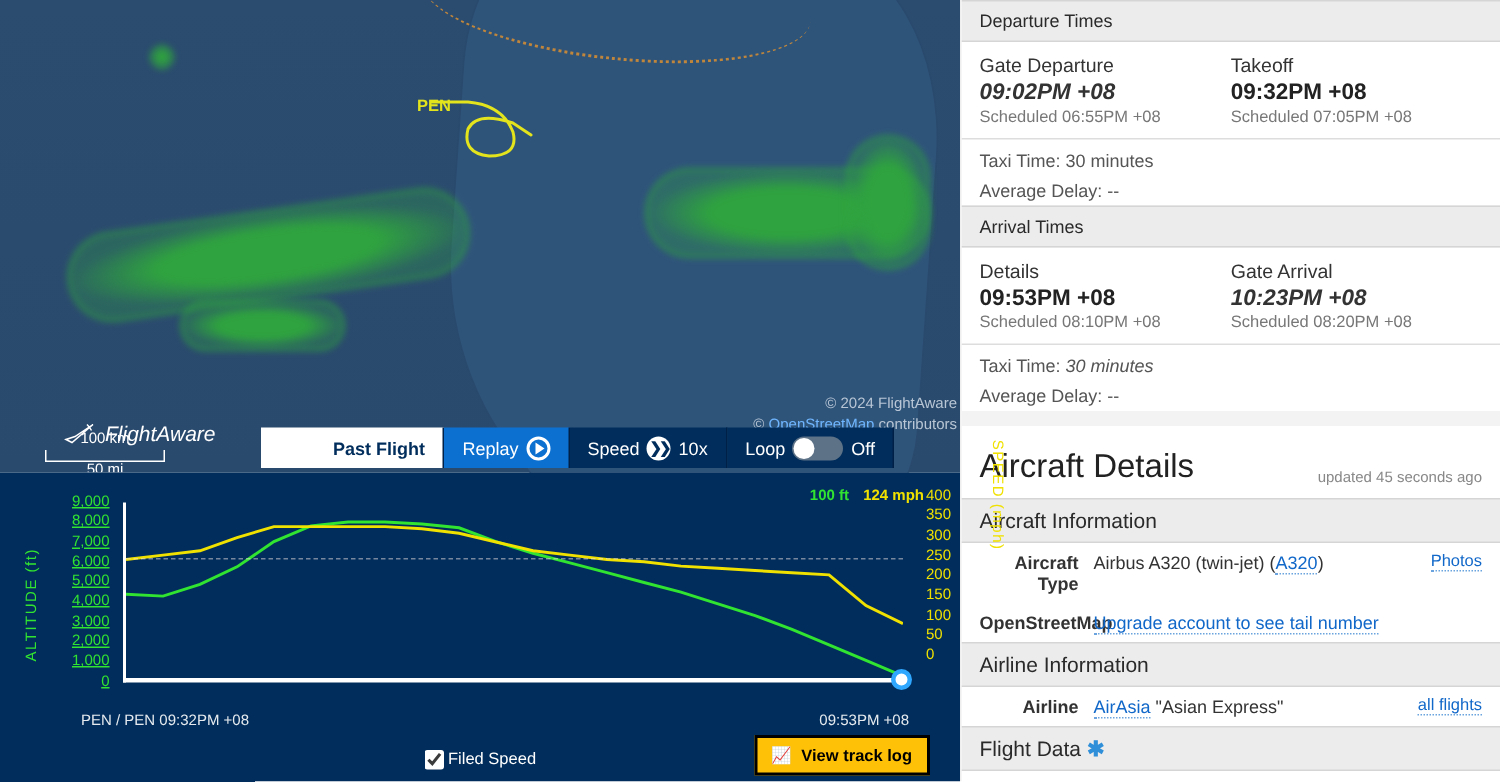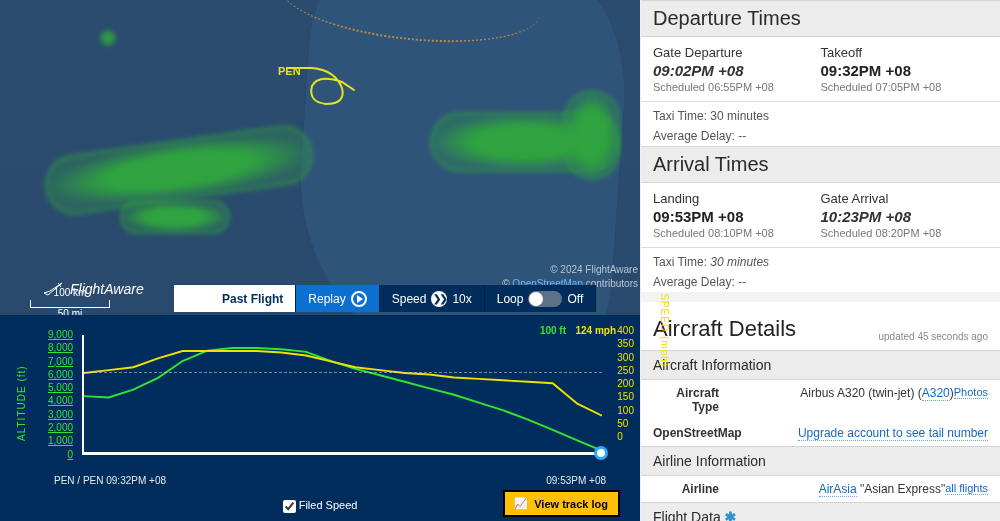--- a/index.html
+++ b/index.html
@@ -49,35 +49,35 @@
   .chart-footer-r { position:absolute; right:34px; bottom:35px; font:10px sans-serif; opacity:.9; }
   .handle { position:absolute; right:-6px; bottom:-8px; width:14px; height:14px; background:#fff; border:3px solid #2fa7ff; border-radius:50%; }
   .filed { position:absolute; left:0; width:100%; bottom:8px; text-align:center; font:11px sans-serif; }
   .filed input { accent-color:#fff; vertical-align:middle; }
   .tracklog { position:absolute; right:20px; bottom:4px; background:#ffc107; color:#000; border:2px solid #000; font:700 11px sans-serif; padding:5px 10px; display:flex; gap:6px; align-items:center; }
   .tracklog .gicon::before { content:"📈"; font-size:11px; }
   .dash { position:absolute; border-top:1.5px dashed #f0e1e1; width:100%; top:37px; opacity:.5; }
 
   
   .panel-head, .subhead { background:#ececec; padding:6px 12px; font:15px sans-serif; color:#2a2a2a; border-top:1px solid #d5d5d5; border-bottom:1px solid #d5d5d5; }
-  .panel-head { font-size:20px; }
+  .panel-head { font-size:12px; }
   .subhead { font-size:14px; }
   .pgroup { display:flex; padding:8px 12px 4px; }
   .pgroup > div { flex:1; }
   .pgroup .lbl { font:13px sans-serif; color:#333; margin-bottom:2px; }
   .pgroup .val { font:700 15px sans-serif; color:#222; }
   .pgroup .val.it { font-style:italic; font-weight:700; color:#333; }
   .pgroup .sub { font:11px sans-serif; color:#777; margin-top:2px; }
   .meta-row { font:12px sans-serif; color:#555; padding:3px 12px; }
   .meta-row .it { font-style:italic; }
   .section-title { font:22px sans-serif; color:#222; padding:14px 12px 8px; display:flex; justify-content:space-between; align-items:flex-end; border-top: 10px solid #f3f3f3;}
   .section-title .upd { font:10px sans-serif; color:#888; }
   .inforow { display:flex; padding:6px 12px; font:12px sans-serif; align-items:flex-start; }
   .inforow .k { width:76px; text-align:right; padding-right:10px; font-weight:700; color:#333; }
-  .inforow .v { flex:1; color:#333;text-align:right; }
+  .inforow .v { flex:1; color:#333; }
   .inforow .act { color:#1268c9; font:11px sans-serif; border-bottom:1px dotted #6aa3de; }
   .link { color:#1268c9; border-bottom:1px dotted #6aa3de; cursor:pointer; }
   .gear::before { content:"✱"; color:#2f8fd8; font-weight:700; }
 </style>
 </head>
 <body>
 
 <div class="layout">
   <div class="left">
     <div class="map">
@@ -195,21 +195,21 @@
       </div>
     </div>
     <div style="border-top:1px solid #ddd; margin-top:4px; padding-top:4px;">
       <div class="meta-row">Taxi Time: 30 minutes</div>
       <div class="meta-row">Average Delay: --</div>
     </div>
 
     <div class="panel-head">Arrival Times</div>
     <div class="pgroup">
       <div>
-        <div class="lbl">Landing</div>
+        <div class="lbl">Details</div>
         <div class="val">09:53PM +08</div>
         <div class="sub">Scheduled 08:10PM +08</div>
       </div>
       <div>
         <div class="lbl">Gate Arrival</div>
         <div class="val it">10:23PM +08</div>
         <div class="sub">Scheduled 08:20PM +08</div>
       </div>
     </div>
     <div style="border-top:1px solid #ddd; margin-top:4px; padding-top:4px;">

